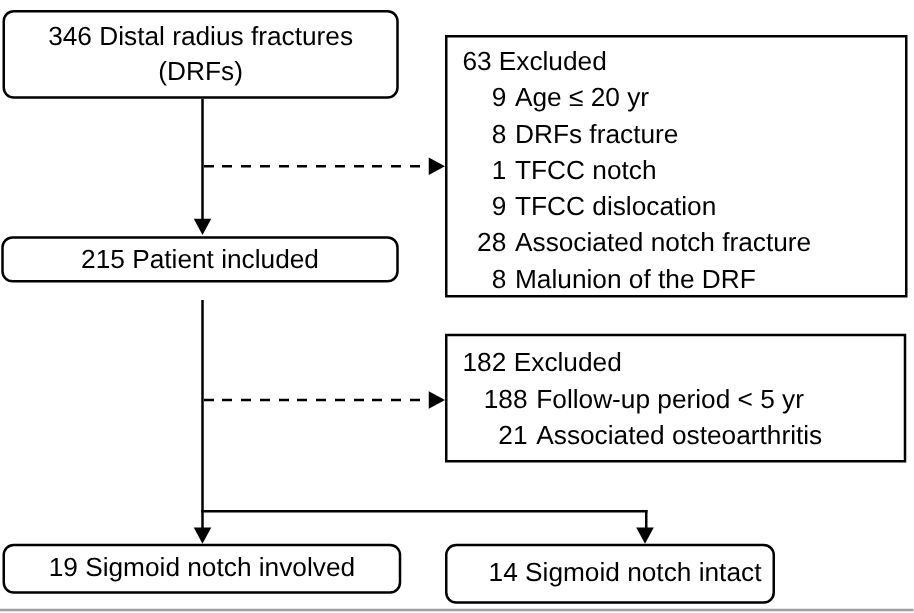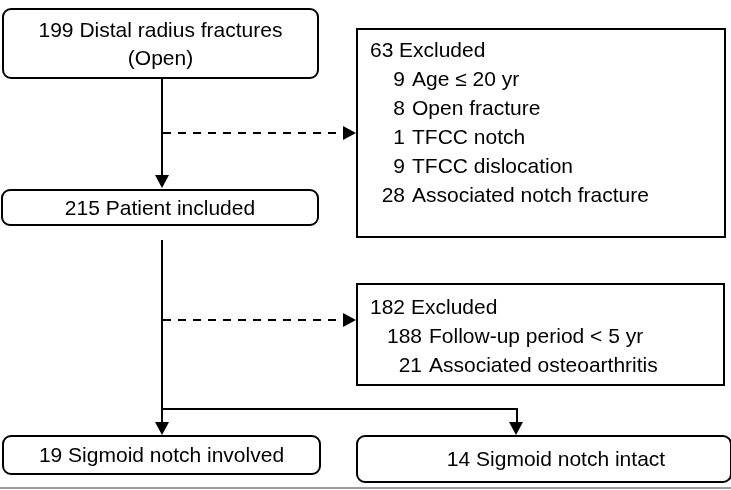--- a/index.html
+++ b/index.html
@@ -69,66 +69,69 @@
     width: 731px; height: 2px;
     background: #9e9e9e;
   }
 </style>
 </head>
 <body>
 
 <div class="canvas">
 
   <div class="box rounded center-box" style="left:2px; top:8px; width:317px; height:71px;">
-    <div>199 Distal radius fractures</div>
-    <div>(Open)</div>
+    <div>346 Distal radius fractures</div>
+    <div>(DRFs)</div>
   </div>
 
   <div class="box list-box" style="left:356px; top:28px; width:370px; height:210px;">
     <div class="xline b-main">
       <span class="num">63</span><span class="lbl">Excluded</span>
     </div>
     <div class="xline b-sub">
       <span class="num">9</span><span class="lbl">Age ≤ 20 yr</span>
     </div>
     <div class="xline b-sub">
-      <span class="num">8</span><span class="lbl">Open fracture</span>
+      <span class="num">8</span><span class="lbl">DRFs fracture</span>
     </div>
     <div class="xline b-sub">
       <span class="num">1</span><span class="lbl">TFCC notch</span>
     </div>
     <div class="xline b-sub">
       <span class="num">9</span><span class="lbl">TFCC dislocation</span>
     </div>
     <div class="xline b-sub">
       <span class="num">28</span><span class="lbl">Associated notch fracture</span>
     </div>
+    <div class="xline b-sub">
+      <span class="num">8</span><span class="lbl">Malunion of the DRF</span>
+    </div>
   </div>
 
   <div class="box rounded center-box" style="left:1px; top:189px; width:318px; height:37px;">
     <div>215 Patient included</div>
   </div>
 
-  <div class="box list-box" style="left:356px; top:283px; width:369px; height:103px; padding-top:7px;">
+  <div class="box list-box" style="left:356px; top:267px; width:369px; height:103px; padding-top:7px;">
     <div class="xline d-main">
       <span class="num">182</span><span class="lbl">Excluded</span>
     </div>
     <div class="xline d-sub">
       <span class="num">188</span><span class="lbl">Follow-up period &lt; 5 yr</span>
     </div>
     <div class="xline d-sub">
       <span class="num">21</span><span class="lbl">Associated osteoarthritis</span>
     </div>
   </div>
 
   <div class="box rounded center-box" style="left:2px; top:435px; width:319px; height:40px;">
     <div>19 Sigmoid notch involved</div>
   </div>
 
-  <div class="box rounded center-box" style="left:356px; top:435px; width:376px; height:48px;padding-left:24px;">
+  <div class="box rounded center-box" style="left:356px; top:435px; width:264px; height:48px;padding-left:24px;">
     <div>14 Sigmoid notch intact</div>
   </div>
 
   <div class="vline" style="left:161px; top:79px; width:2px; height:97px;"></div>
   <div class="arrow-down" style="left:155px; top:175px;"></div>
 
   <div class="dash" style="left:163px; top:132px; width:181px;"></div>
   <div class="arrow-right" style="left:343px; top:126px;"></div>
 
   <div class="vline" style="left:161px; top:240px; width:2px; height:183px;"></div>

